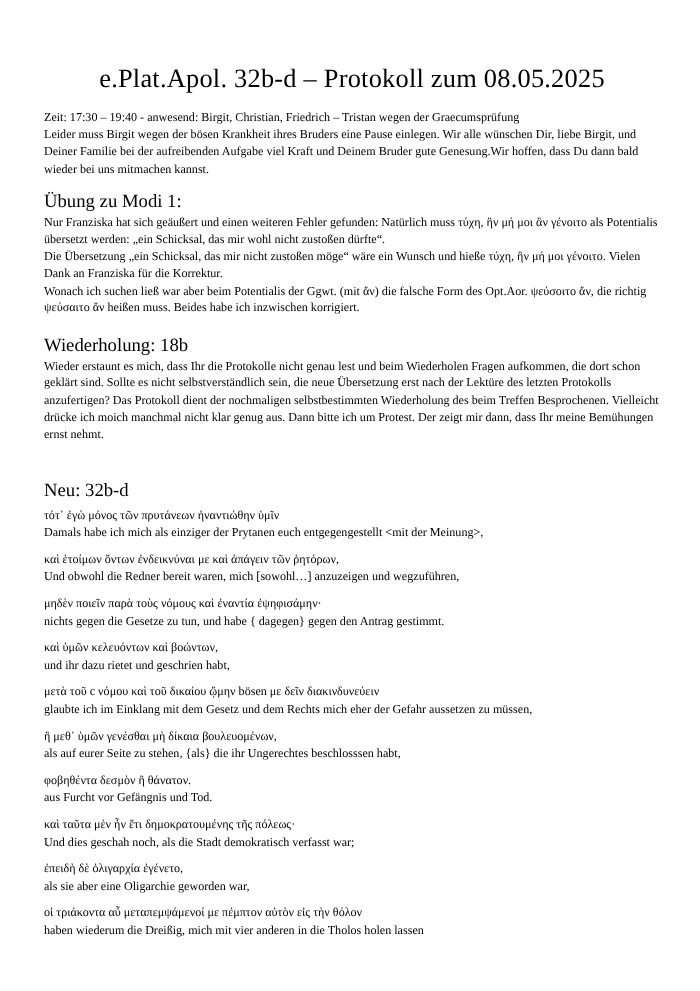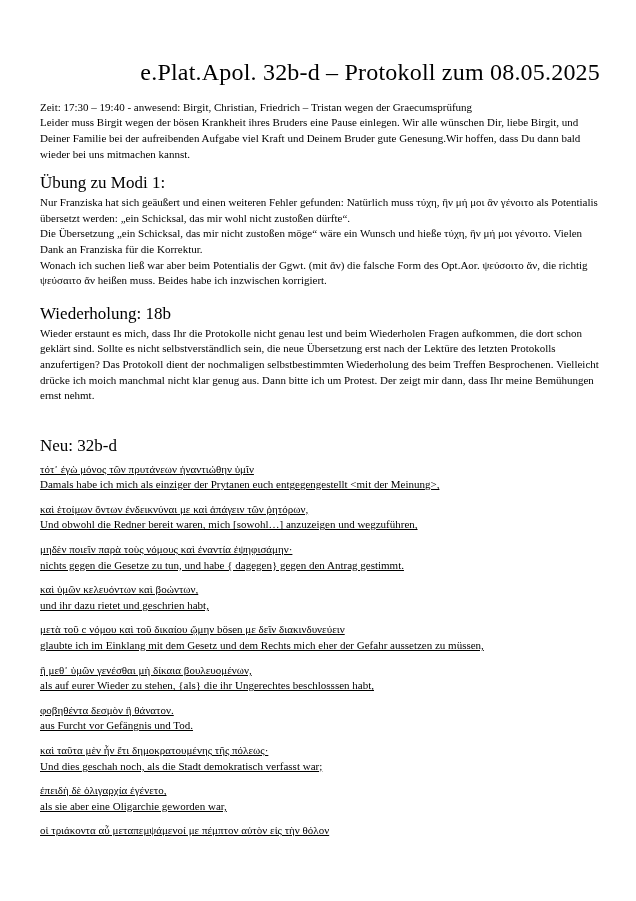--- a/index.html
+++ b/index.html
@@ -16,21 +16,21 @@
   }
   .page {
     box-sizing: border-box;
     width: 636px;
     height: 901px;
     padding: 58px 36px 0 40px;
   }
   .doc-title {
     font-size: 24px;
     font-weight: normal;
-    text-align: right;
+    text-align: center;
     margin: 0 0 13px 0;
     line-height: 1.2;
     letter-spacing: 0.2px;
   }
   .body-text {
     font-size: 11px;
     line-height: 15.6px;
     margin: 0;
   }
   .section-heading {
@@ -39,21 +39,20 @@
     line-height: 20px;
     margin: 11px 0 2px 0;
   }
   .section-heading .b { font-weight: normal; }
   .wdh-heading { margin-top: 15px; }
   .neu-heading { margin-top: 32px; margin-bottom: 6px; }
   .pair { margin: 0 0 9px 0; }
   .greek-line, .german-line {
     font-size: 11px;
     line-height: 15.6px;
-    text-decoration: underline;
   }
 </style>
 </head>
 <body>
 
 <div class="page">
 
   <h1 class="doc-title">e.Plat.Apol. 32b-d – Protokoll zum 08.05.2025</h1>
 
   <p class="body-text">Zeit: 17:30 – 19:40  - anwesend: Birgit, Christian, Friedrich – Tristan wegen der Graecumsprüfung</p>
@@ -84,31 +83,32 @@
   <div class="pair">
     <div class="greek-line">καὶ ὑμῶν κελευόντων καὶ βοώντων,</div>
     <div class="german-line">und ihr dazu rietet und geschrien habt,</div>
   </div>
   <div class="pair">
     <div class="greek-line">μετὰ τοῦ c  νόμου καὶ τοῦ δικαίου ᾤμην bösen με δεῖν διακινδυνεύειν</div>
     <div class="german-line">glaubte ich im Einklang mit dem Gesetz und dem Rechts mich eher der Gefahr aussetzen zu müssen,</div>
   </div>
   <div class="pair">
     <div class="greek-line">ἢ μεθ᾽ ὑμῶν γενέσθαι μὴ δίκαια βουλευομένων,</div>
-    <div class="german-line">als auf eurer Wieder zu stehen, {als} die ihr Ungerechtes beschlosssen habt,</div>
+    <div class="german-line">als auf eurer Seite zu stehen, {als} die ihr Ungerechtes beschlosssen habt,</div>
   </div>
   <div class="pair">
     <div class="greek-line">φοβηθέντα δεσμὸν ἢ θάνατον.</div>
     <div class="german-line">aus Furcht vor Gefängnis und Tod.</div>
   </div>
   <div class="pair">
     <div class="greek-line">καὶ ταῦτα μὲν ἦν ἔτι δημοκρατουμένης τῆς πόλεως·</div>
     <div class="german-line">Und dies geschah noch, als die Stadt demokratisch verfasst war;</div>
   </div>
   <div class="pair">
     <div class="greek-line">ἐπειδὴ δὲ ὀλιγαρχία ἐγένετο,</div>
     <div class="german-line">als sie aber eine Oligarchie geworden war,</div>
   </div>
   <div class="pair">
     <div class="greek-line">οἱ τριάκοντα αὖ μεταπεμψάμενοί με πέμπτον αὐτὸν εἰς τὴν θόλον</div>
+    <div class="german-line">haben wiederum die Dreißig, mich mit vier anderen in die Tholos holen lassen</div>
   </div>
 
 </div>
 
 </body></html>

